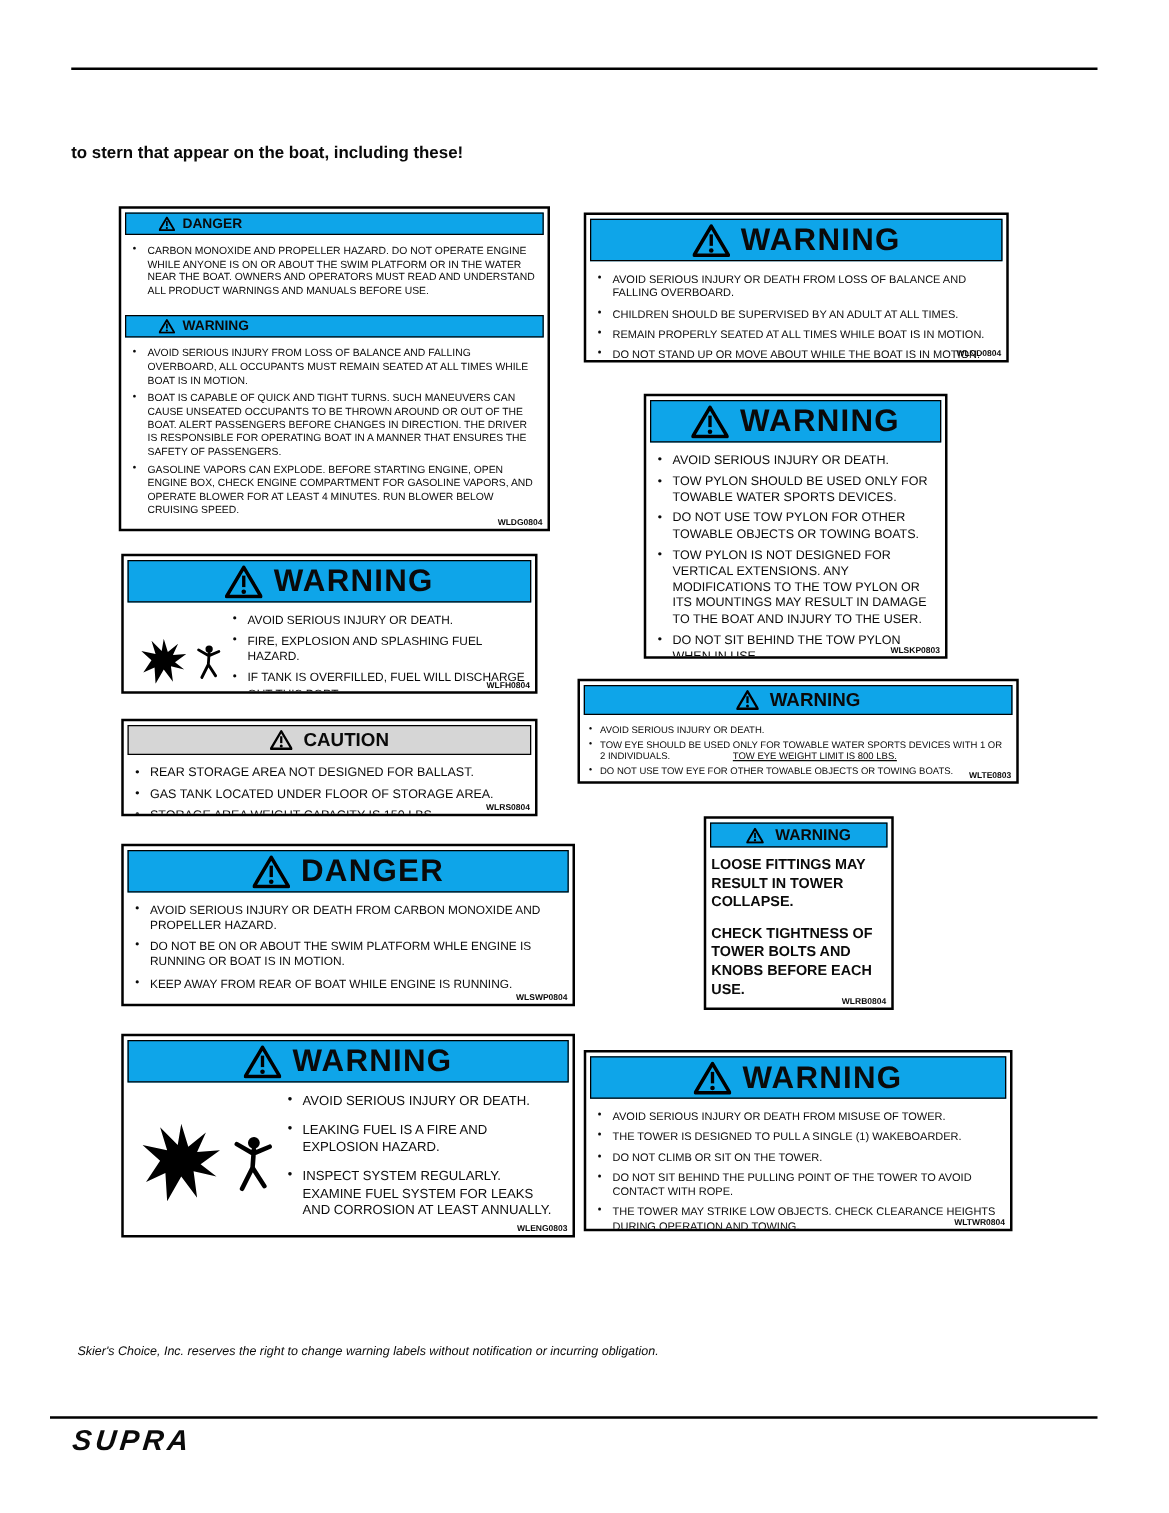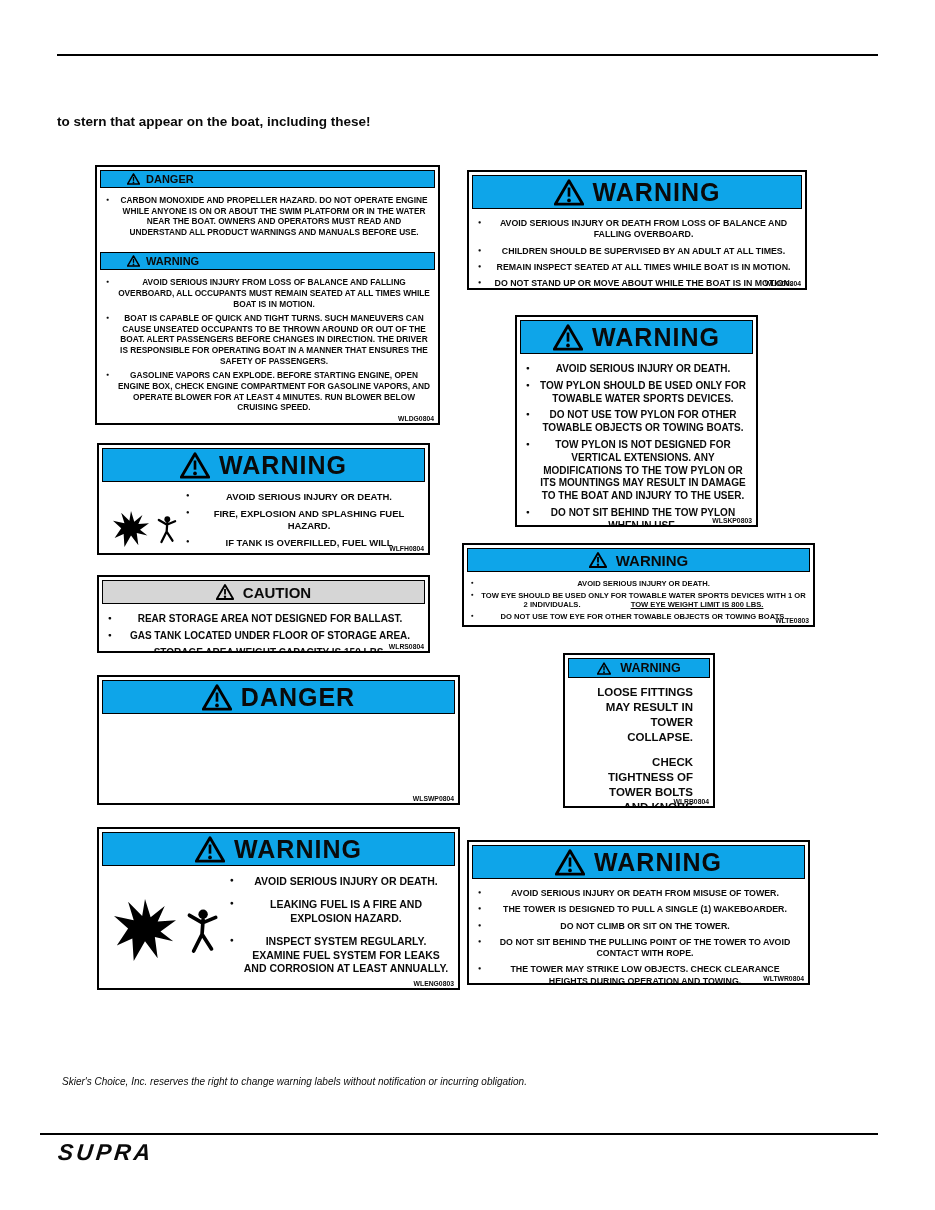--- a/index.html
+++ b/index.html
@@ -24,21 +24,21 @@
   .hdr-tiny  { height:18px; font-size:11px; justify-content:flex-start; padding-left:26px; gap:6px; }
   .hdr-light { background:#d6d6d6; }
 
   .tri { flex:0 0 auto; }
   .tri-big  { width:30px; height:27px; }
   .tri-med  { width:18px; height:16px; }
   .tri-sm   { width:14px; height:13px; }
   .tri-tiny { width:13px; height:12px; }
 
   .bod { padding:6px 8px 10px 8px; }
-  .b { position:relative; padding-left:13px; font-weight:bold; line-height:1.28; margin-bottom:5px;text-align:center; }
+  .b { position:relative; padding-left:13px; font-weight:normal; line-height:1.28; margin-bottom:5px; }
   .b::before { content:"●"; position:absolute; left:1px; top:1px; font-size:0.62em; }
   .code { position:absolute; right:4px; bottom:1px; font-size:6.8px; font-weight:bold; }
   .underline { text-decoration:underline;margin-left:48px; }
 
   .flexbod { display:flex; align-items:center; }
   .icons { display:flex; align-items:center; justify-content:center; gap:4px; flex:0 0 auto; }
   .txt { flex:1; }
 
   
   .lbl-combo  { left:95px;  top:165px; width:345px; height:260px; }
@@ -55,21 +55,21 @@
   .lbl-engine .b { font-size:10.5px; margin-bottom:10px; }
   .lbl-engine .icons { width:122px; }
   .lbl-over   { left:467px; top:170px; width:340px; height:120px; }
   .lbl-over .b { font-size:8.8px; }
   .lbl-pylon  { left:515px; top:315px; width:243px; height:212px; }
   .lbl-pylon .b { font-size:10px; margin-bottom:4px; }
   .lbl-toweye { left:462px; top:543px; width:353px; height:84px; }
   .lbl-toweye .bod { padding:4px 6px 10px 6px; }
   .lbl-toweye .b { font-size:7.6px; margin-bottom:2px; padding-left:10px; }
   .lbl-fit    { left:563px; top:653px; width:152px; height:155px; }
-  .lbl-fit .center-txt { text-align:right; font-weight:bold; font-size:11.5px; line-height:1.3; padding:4px 20px; }
+  .lbl-fit .center-txt { text-align:left; font-weight:bold; font-size:11.5px; line-height:1.3; padding:4px 4px; }
   .lbl-fit .center-txt .para { margin-bottom:10px; }
   .lbl-tower  { left:467px; top:840px; width:343px; height:145px; }
   .lbl-tower .b { font-size:8.8px; }
 </style>
 </head>
 <body>
 
 <div class="rule" style="left:57px; top:54px; width:821px;"></div>
 <div class="intro">to stern that appear on the boat, including these!</div>
 
@@ -148,20 +148,25 @@
 
 <div class="lbl lbl-swim">
   <div class="hdr hdr-big">
     <svg class="tri tri-big" viewBox="0 0 36 32">
         <path d="M18 2 L34.5 30 L1.5 30 Z" fill="none" stroke="#000" stroke-width="3.4" stroke-linejoin="round"></path>
         <rect x="16.4" y="10" width="3.2" height="11" fill="#000"></rect>
         <circle cx="18" cy="25.5" r="2.2" fill="#000"></circle>
       </svg>
     <span>DANGER</span>
   </div>
+  <div class="bod">
+    <div class="b">AVOID SERIOUS INJURY OR DEATH FROM CARBON MONOXIDE AND PROPELLER HAZARD.</div>
+    <div class="b">DO NOT BE ON OR ABOUT THE SWIM PLATFORM WHLE ENGINE IS RUNNING OR BOAT IS IN MOTION.</div>
+    <div class="b">KEEP AWAY FROM REAR OF BOAT WHILE ENGINE IS RUNNING.</div>
+  </div>
   <div class="code">WLSWP0804</div>
 </div>
 
 <div class="lbl lbl-engine">
   <div class="hdr hdr-big">
     <svg class="tri tri-big" viewBox="0 0 36 32">
         <path d="M18 2 L34.5 30 L1.5 30 Z" fill="none" stroke="#000" stroke-width="3.4" stroke-linejoin="round"></path>
         <rect x="16.4" y="10" width="3.2" height="11" fill="#000"></rect>
         <circle cx="18" cy="25.5" r="2.2" fill="#000"></circle>
       </svg>
@@ -191,21 +196,21 @@
     <svg class="tri tri-big" viewBox="0 0 36 32">
         <path d="M18 2 L34.5 30 L1.5 30 Z" fill="none" stroke="#000" stroke-width="3.4" stroke-linejoin="round"></path>
         <rect x="16.4" y="10" width="3.2" height="11" fill="#000"></rect>
         <circle cx="18" cy="25.5" r="2.2" fill="#000"></circle>
       </svg>
     <span>WARNING</span>
   </div>
   <div class="bod">
     <div class="b">AVOID SERIOUS INJURY OR DEATH FROM LOSS OF BALANCE AND FALLING OVERBOARD.</div>
     <div class="b">CHILDREN SHOULD BE SUPERVISED BY AN ADULT AT ALL TIMES.</div>
-    <div class="b">REMAIN INSPECT SEATED AT ALL TIMES WHILE BOAT IS IN MOTION.</div>
+    <div class="b">REMAIN PROPERLY SEATED AT ALL TIMES WHILE BOAT IS IN MOTION.</div>
     <div class="b">DO NOT STAND UP OR MOVE ABOUT WHILE THE BOAT IS IN MOTION.</div>
   </div>
   <div class="code">WLOD0804</div>
 </div>
 
 <div class="lbl lbl-pylon">
   <div class="hdr hdr-big">
     <svg class="tri tri-big" viewBox="0 0 36 32">
         <path d="M18 2 L34.5 30 L1.5 30 Z" fill="none" stroke="#000" stroke-width="3.4" stroke-linejoin="round"></path>
         <rect x="16.4" y="10" width="3.2" height="11" fill="#000"></rect>

